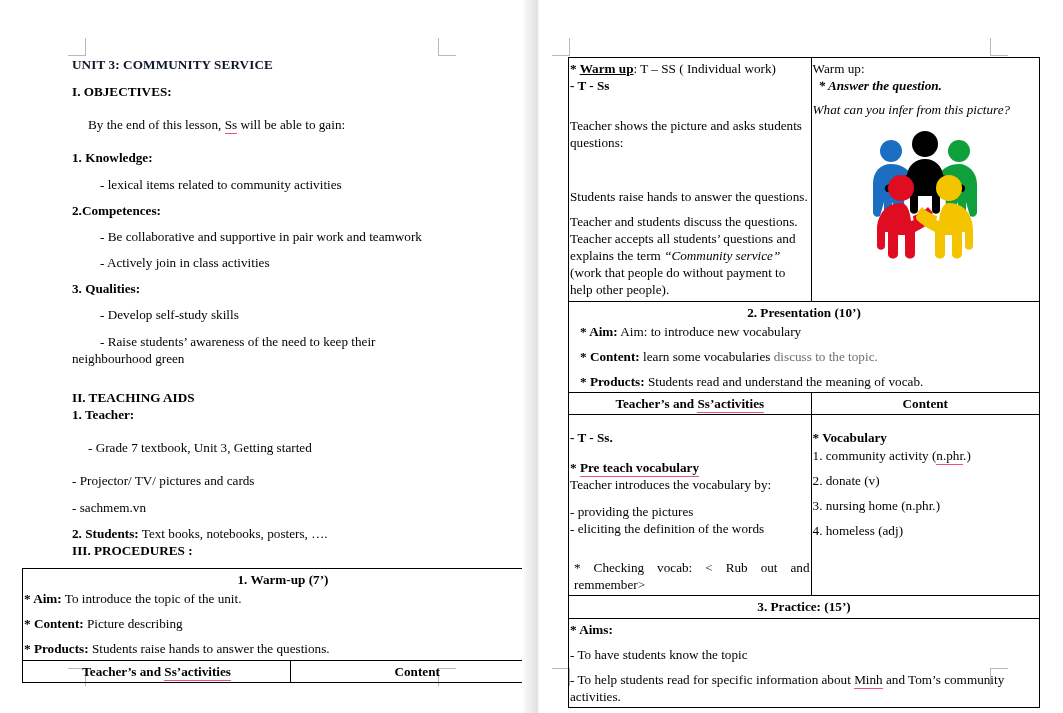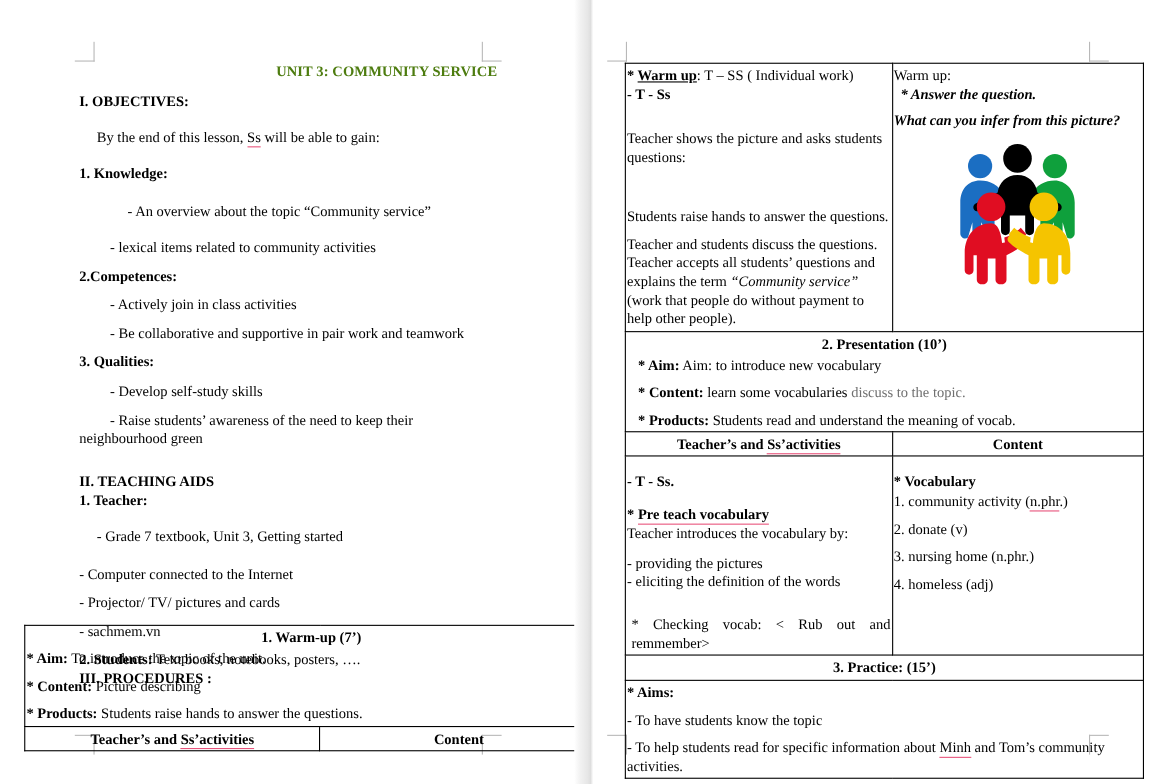--- a/index.html
+++ b/index.html
@@ -31,21 +31,21 @@
   .cm-tr i.h { top:17px; left:0; }  .cm-tr i.v { left:0;  top:0; }
   .cm-bl i.h { top:0;  left:0; }    .cm-bl i.v { left:17px; top:0; }
   .cm-br i.h { top:0;  left:0; }    .cm-br i.v { left:0;  top:0; }
 
   
   #left-body {
     position:absolute; left:72px; top:56px; width:380px;
     font-size:13.2px; line-height:1.30;
   }
   #left-body .doc-title {
-    color:#4d7c0f; font-weight:bold; text-align:right;
+    color:#0f172a; font-weight:bold; text-align:left;
     font-size:13.2px; letter-spacing:.1px; margin:0 0 10px 0;
   }
   .row-period { display:flex; margin:0 0 21px 0; }
   .row-period .lbl { font-weight:bold; width:112px; flex:none; }
   .row-period .val { font-weight:bold; }
 
   .h-sec  { font-weight:bold; margin:0; }
   .h-sub  { font-weight:bold; margin:9px 0 0 0; }
   .ln     { margin:16px; }
   .ln-sp  { margin:9px 0 0 0; }
@@ -101,35 +101,33 @@
 
   <div id="left-body">
 
     <div class="doc-title">UNIT 3: COMMUNITY SERVICE</div>
 
 
     <p class="h-sec p0">I.  OBJECTIVES:</p>
     <p class="ln"><span>By the end of this lesson, </span><u class="sp-red">Ss</u><span> will be able to gain:</span></p>
 
     <p class="h-sub">1. Knowledge:</p>
-    <p class="ln ind">- An overview about the topic “Community service”</p>
     <p class="ln-sp ind">- lexical items related to community activities</p>
 
     <p class="h-sub">2.Competences:</p>
+    <p class="ln-sp ind">- Be collaborative and supportive in pair work and teamwork</p>
     <p class="ln-sp ind">- Actively join in class activities</p>
-    <p class="ln-sp ind">- Be collaborative and supportive in pair work and teamwork</p>
 
     <p class="h-sub">3. Qualities:</p>
     <p class="ln-sp ind">- Develop self-study skills</p>
     <p class="ln-sp hang-full">- Raise students’ awareness of the need to keep their neighbourhood green</p>
 
     <p class="h-sec" style="margin-top:22px;">II.  TEACHING AIDS</p>
     <p class="h-sub" style="margin-top:0;">1. Teacher:</p>
     <p class="ln">- Grade 7 textbook, Unit 3, Getting started</p>
-    <p class="ln-sp">- Computer connected to the Internet</p>
     <p class="ln-sp">- Projector/ TV/ pictures and cards</p>
     <p class="ln-sp">- sachmem.vn</p>
     <p class="ln-sp"><span class="bold">2. Students:</span><span> Text books, notebooks, posters, ….</span></p>
     <p class="h-sec" style="margin-top:0;">III. PROCEDURES :</p>
   </div>
 
   <div id="left-table">
     <table class="lp">
       <tbody>
           <tr>
@@ -179,21 +177,21 @@
       <td class="cellpad" style="width:51.5%;height:238px;">
         <p class="p0"><span class="bold">* </span><u class="bold">Warm up</u><span>: T – SS ( Individual work)</span></p>
         <p class="p0 bold">- T  - Ss</p>
         <p style="margin:23px 0 0 0;">Teacher shows the picture and asks students questions:</p>
         <p style="margin:36px 0 0 0;">Students raise hands to answer the questions.</p>
         <p class="p1"><span>Teacher and students discuss the questions. Teacher accepts all students’ questions and explains the term </span><span class="ital">“Community service”</span><span> (work that people do without payment to help other people).</span></p>
       </td>
       <td class="cellpad">
         <p class="p0">Warm up:</p>
         <p class="p0 bold ital" style="padding-left:6px;">* Answer the question.</p>
-        <p class="ital" style="margin:7px 0 0 0;font-weight:bold;">What can you infer from this picture?</p>
+        <p class="ital" style="margin:7px 0 0 0;">What can you infer from this picture?</p>
 
         <svg id="people-figure" width="128" height="140" viewBox="0 0 128 140">
 
           <g fill="#1B6EC2">
             <circle cx="30" cy="23" r="11"></circle>
             <path d="M30 36 C19 36 12 44 12 56 L12 84 C12 88 16 90 19 88 L23 74 L23 96 C23 101 31 101 31 96 L31 74 L38 88 C41 90 45 87 44 83 C41 68 46 55 52 49 C47 40 39 36 30 36 Z"></path>
           </g>
 
           <g fill="#0FA03C">
             <circle cx="98" cy="23" r="11"></circle>

